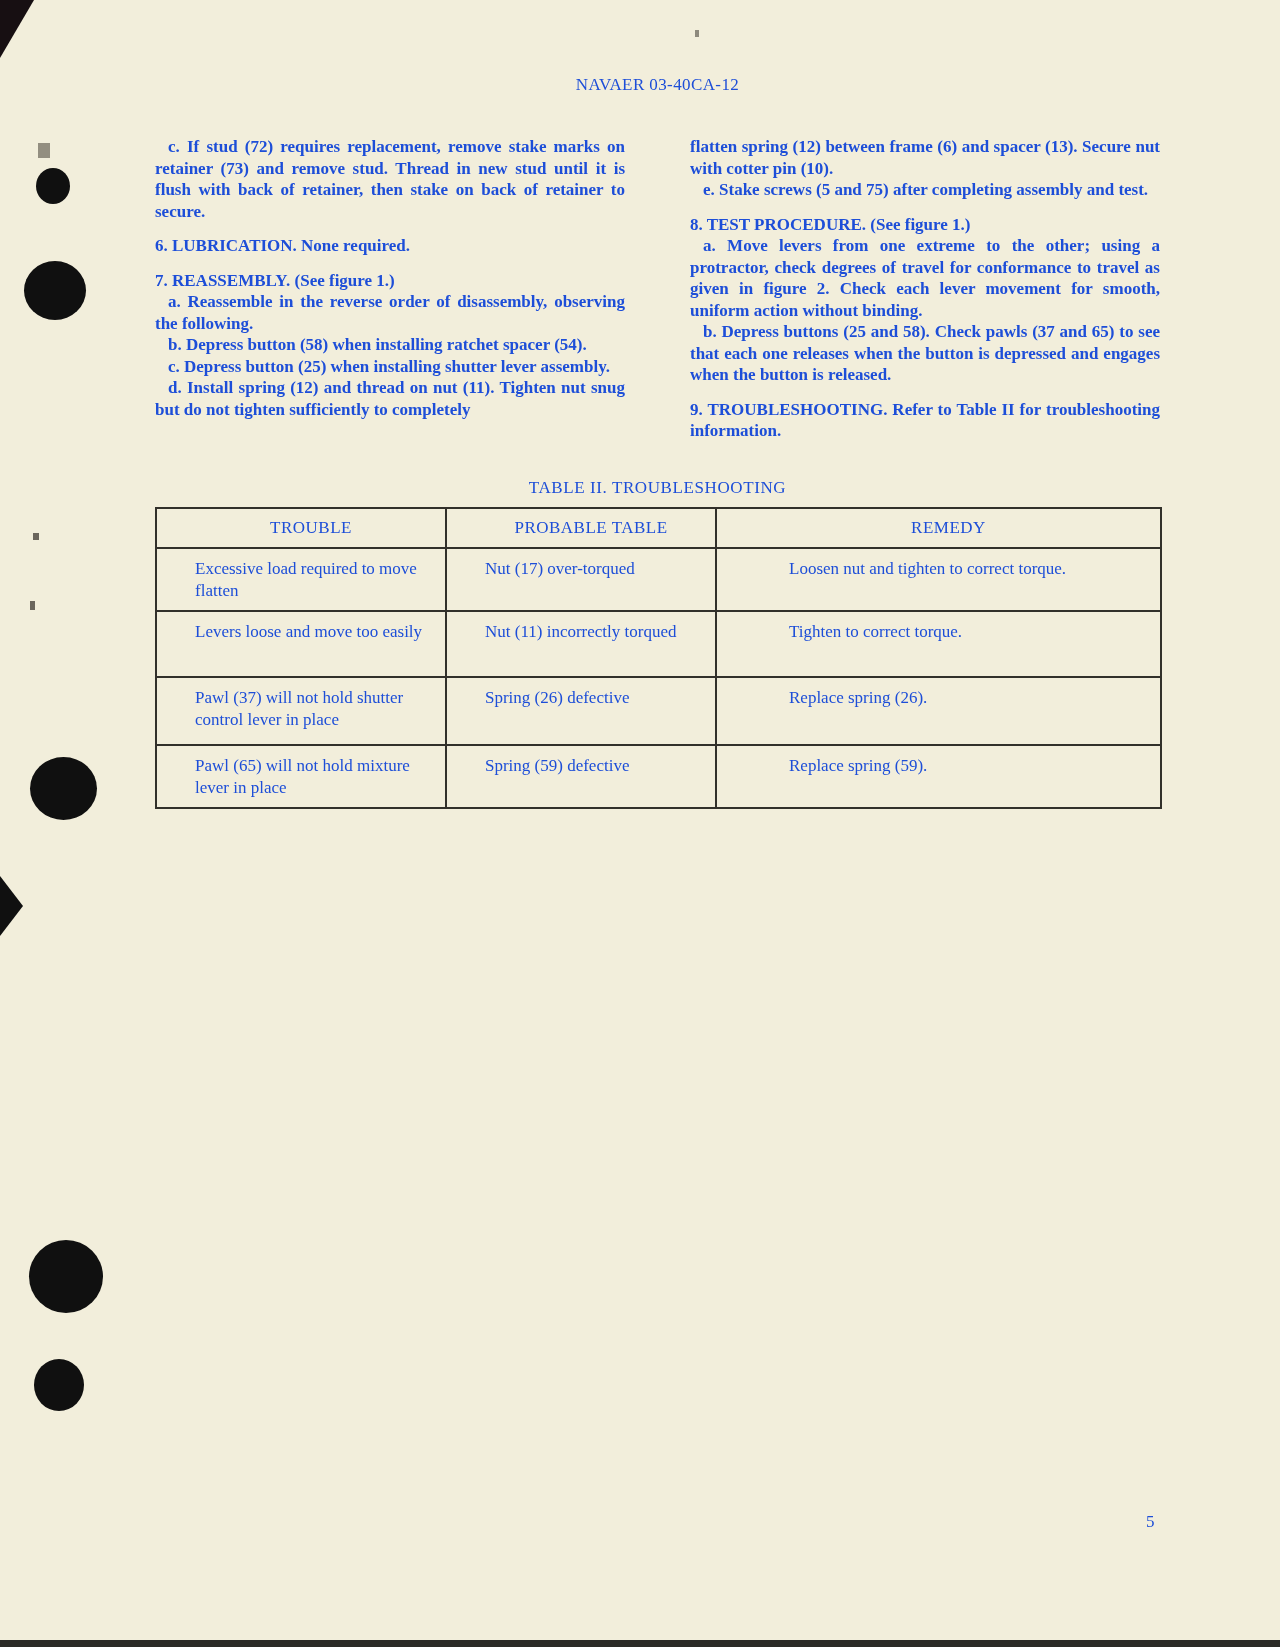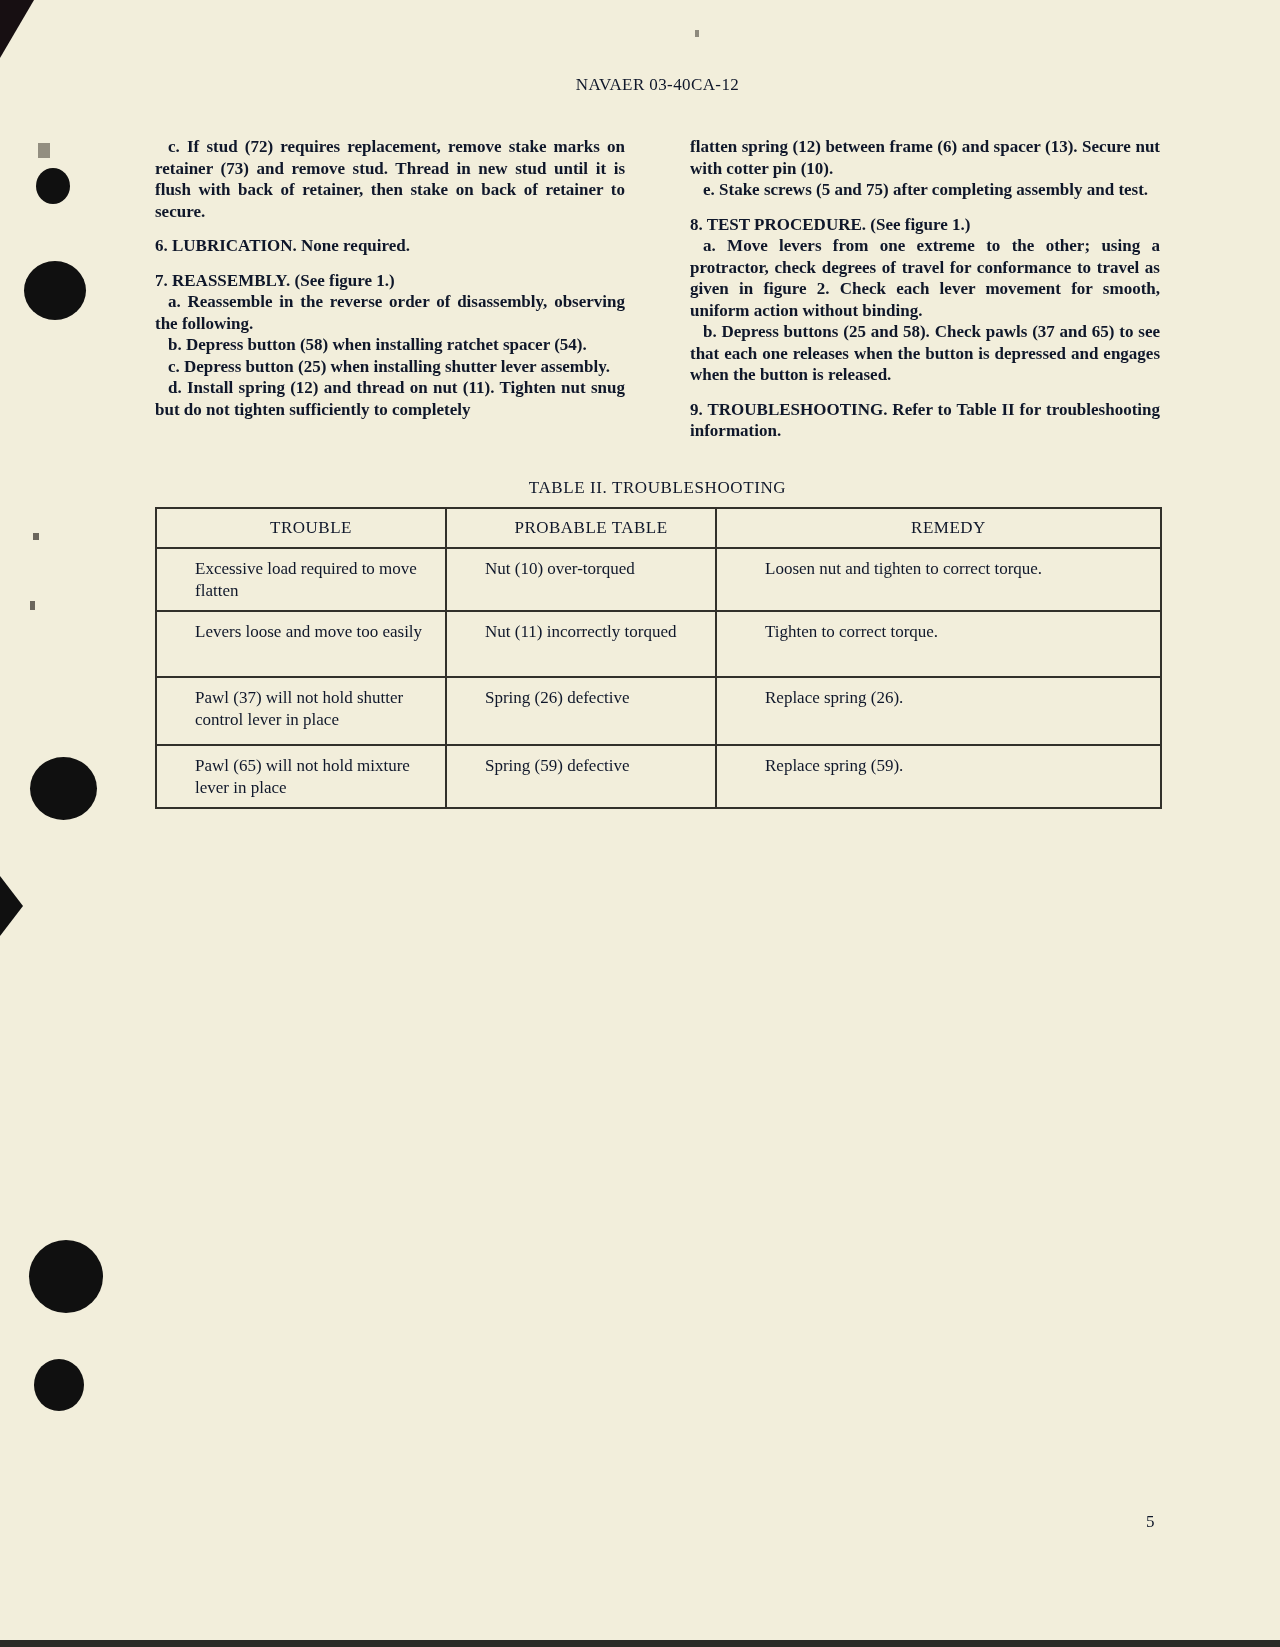--- a/index.html
+++ b/index.html
@@ -4,21 +4,21 @@
 <style>
   * { margin: 0; padding: 0; box-sizing: border-box; }
   html, body { background: #8a8a84; }
   .page {
     position: relative;
     width: 1280px;
     height: 1647px;
     margin: 0 auto;
     background: #f2eedb;
     font-family: "Liberation Serif", "DejaVu Serif", serif;
-    color: #0f172a;
+    color: #1d4ed8;
     overflow: hidden;
   }
 
   
   .corner-triangle {
     position: absolute; top: 0; left: 0;
     width: 0; height: 0;
     border-top: 58px solid #170f12;
     border-right: 34px solid transparent;
   }
@@ -82,21 +82,21 @@
     text-align: center;
     vertical-align: middle;
     letter-spacing: 0.5px;
     padding-left: 20px;
   }
   table.ts td {
     vertical-align: top;
     line-height: 21.5px;
     padding: 9px 16px 9px 38px;
   }
-  table.ts td.c3 { padding-left: 48px; }
+  table.ts td.c3 { padding-left: 72px; }
   tbody tr:nth-child(1) td { height: 62px; }
   tbody tr:nth-child(2) td { height: 66px; }
   tbody tr:nth-child(3) td { height: 68px; }
   tbody tr:nth-child(4) td { height: 62px; }
 
   .page-number {
     position: absolute; top: 1512px; left: 1146px;
     font-size: 17px;
   }
 </style>
@@ -151,21 +151,21 @@
     <thead>
       <tr>
         <th>TROUBLE</th>
         <th>PROBABLE TABLE</th>
         <th>REMEDY</th>
       </tr>
     </thead>
     <tbody>
       <tr>
         <td>Excessive load required to move flatten</td>
-        <td>Nut (10) over-torqued</td>
+        <td>Nut (17) over-torqued</td>
         <td class="c3">Loosen nut and tighten to correct torque.</td>
       </tr>
       <tr>
         <td>Levers loose and move too easily</td>
         <td>Nut (11) incorrectly torqued</td>
         <td class="c3">Tighten to correct torque.</td>
       </tr>
       <tr>
         <td>Pawl (37) will not hold shutter control lever in place</td>
         <td>Spring (26) defective</td>

